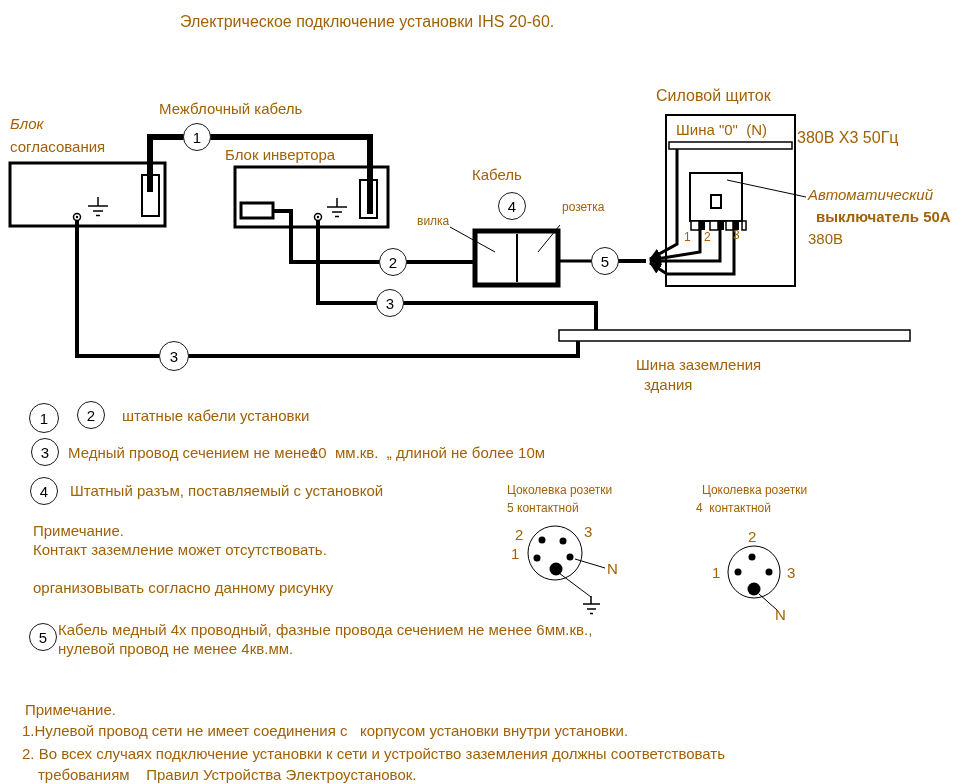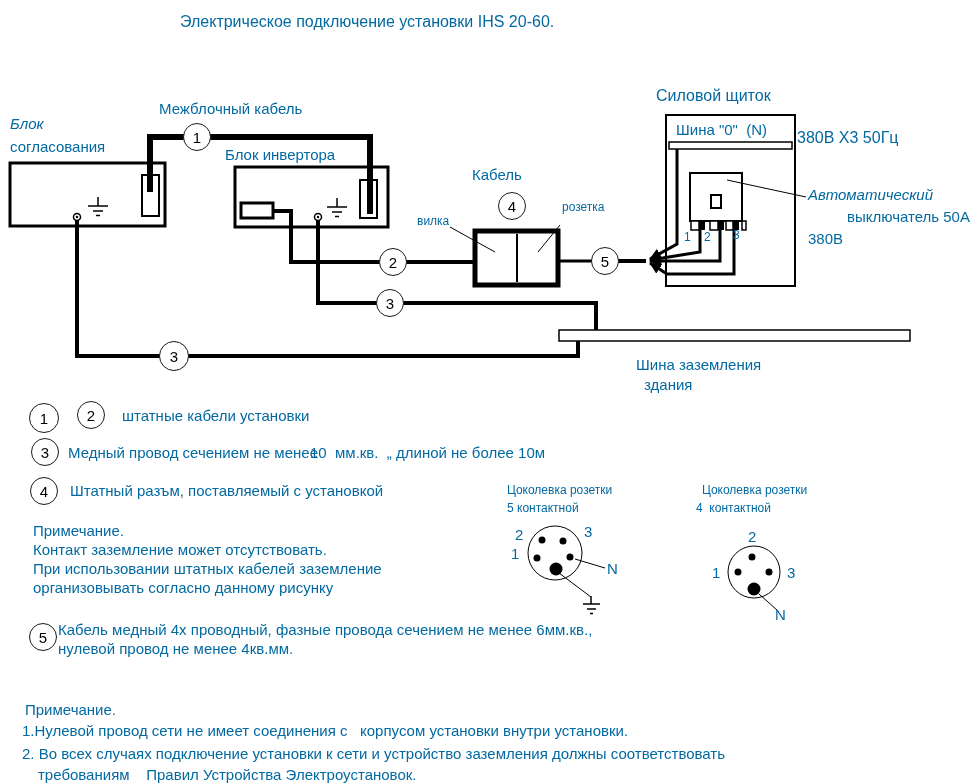--- a/index.html
+++ b/index.html
@@ -1,21 +1,21 @@
 <!DOCTYPE html>
 <html><head>
 <meta charset="utf-8">
 <style>
   html,body{margin:0;padding:0;background:#fff;}
   .stage{
     position:relative;width:973px;height:784px;background:#ffffff;
     font-family:"Liberation Sans",sans-serif;color:#000;overflow:hidden;
   }
   .layer{position:absolute;left:0;top:0;}
-  .txt{position:absolute;white-space:pre;font-size:15px;line-height:1.22;color:#0369a1;}
+  .txt{position:absolute;white-space:pre;font-size:15px;line-height:1.22;color:#a16207;}
   .fs14{font-size:12px;}
   .fs16{font-size:16px;}
   .badge{
     position:absolute;box-sizing:border-box;background:#fff;border:1px solid #1a1a1a;
     border-radius:50%;display:flex;align-items:center;justify-content:center;
     font-size:15px;line-height:1;z-index:3;
   }
   svg{display:block;}
 </style>
 </head>
@@ -129,21 +129,21 @@
 
   <div class="txt" style="left:472px;top:166px;">Кабель</div>
   <div class="txt fs14" style="left:417px;top:214px;">вилка</div>
   <div class="txt fs14" style="left:562px;top:200px;">розетка</div>
 
   <div class="txt fs16" style="left:656px;top:86px;">Силовой щиток</div>
   <div class="txt fs16" style="left:797px;top:88px;margin-top:40px;">380В Х3 50Гц</div>
   <div class="txt" style="left:676px;top:121px;">Шина "0"  (N)</div>
 
   <div class="txt" style="left:808px;top:186px;font-style:italic;">Автоматический</div>
-  <div class="txt" style="left:847px;top:208px;">выключатель 50А</div>
+  <div class="txt" style="left:816px;top:208px;font-weight:bold;">выключатель 50А</div>
   <div class="txt" style="left:808px;top:230px;">380В</div>
 
   <div class="txt fs14" style="left:684px;top:230px;">1</div>
   <div class="txt fs14" style="left:704px;top:230px;">2</div>
   <div class="txt fs14" style="left:733px;top:228px;">3</div>
 
   <div class="txt" style="left:636px;top:356px;">Шина заземления</div>
   <div class="txt" style="left:644px;top:376px;">здания</div>
 
   <div class="badge" style="left:183px;top:123px;width:28px;height:28px;">1</div>
@@ -177,21 +177,20 @@
 
   <div class="txt fs14" style="left:702px;top:483px;">Цоколевка розетки</div>
   <div class="txt fs14" style="left:696px;top:501px;">4  контактной</div>
   <div class="txt" style="left:748px;top:528px;">2</div>
   <div class="txt" style="left:712px;top:564px;">1</div>
   <div class="txt" style="left:787px;top:564px;">3</div>
   <div class="txt" style="left:775px;top:606px;">N</div>
 
   <div class="txt" style="left:33px;top:522px;">Примечание.</div>
   <div class="txt" style="left:33px;top:541px;">Контакт заземление может отсутствовать.</div>
-  <div class="txt" style="left:33px;top:560px;">При использовании штатных кабелей заземление</div>
   <div class="txt" style="left:33px;top:579px;">организовывать согласно данному рисунку</div>
 
   <div class="txt" style="left:25px;top:701px;">Примечание.</div>
   <div class="txt" style="left:22px;top:722px;">1.Нулевой провод сети не имеет соединения с   корпусом установки внутри установки.</div>
   <div class="txt" style="left:22px;top:745px;">2. Во всех случаях подключение установки к сети и устройство заземления должны соответствовать</div>
   <div class="txt" style="left:38px;top:766px;">требованиям    Правил Устройства Электроустановок.</div>
 
 </div>
 
 </body></html>

